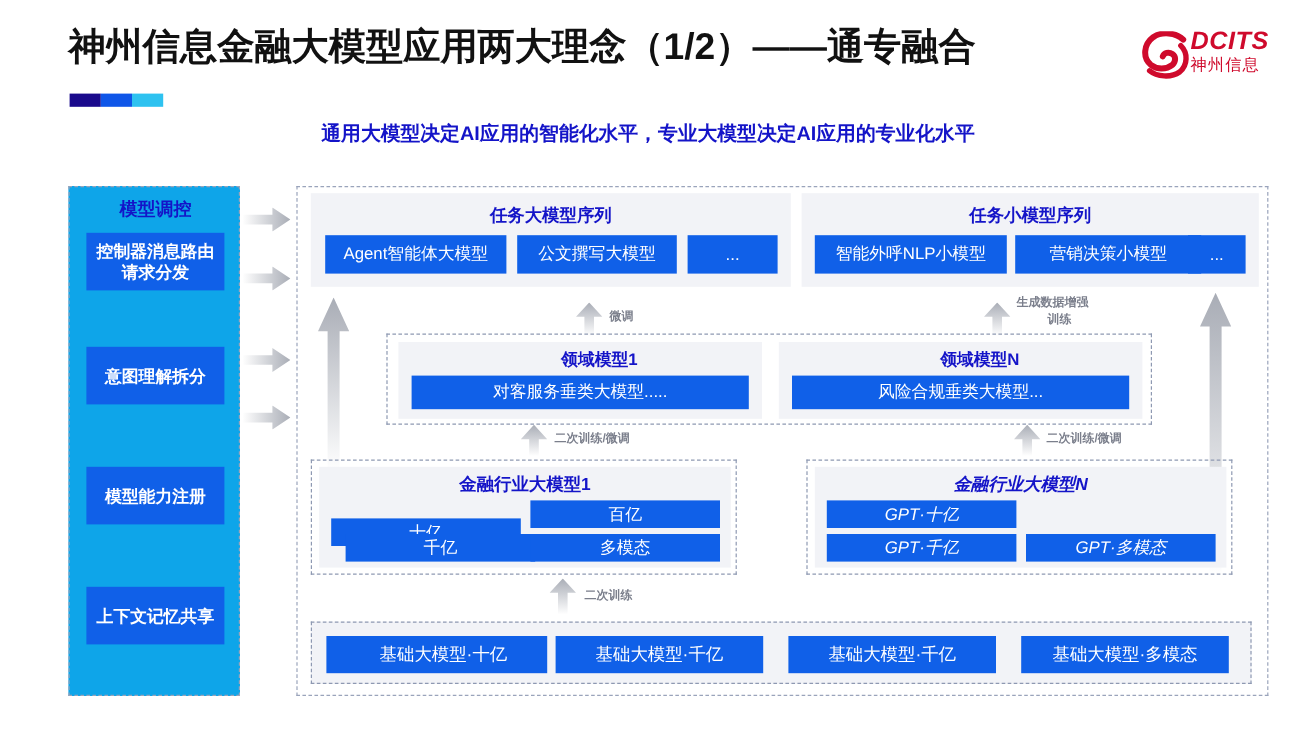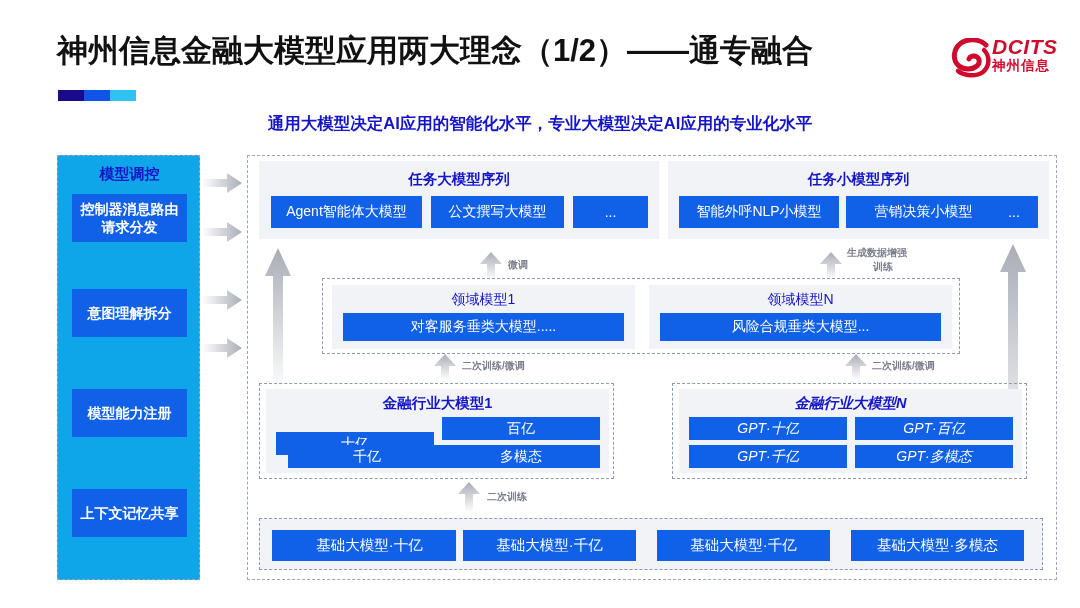--- a/index.html
+++ b/index.html
@@ -4,41 +4,41 @@
 <style>
   html,body{margin:0;padding:0;}
   body{
     width:1080px;height:608px;
     background:#ffffff;
     font-family:"Liberation Sans","DejaVu Sans",sans-serif;
     position:relative;overflow:hidden;
     -webkit-font-smoothing:antialiased;
   }
   
-  .header{position:absolute;left:0;top:12px;width:904px;height:140px;}
+  .header{position:absolute;left:0;top:0;width:904px;height:140px;}
   .title{
     position:absolute;left:57px;top:18px;
     font-size:31px;font-weight:bold;color:#111111;
     letter-spacing:0px;white-space:nowrap;
   }
   .accent-bar{position:absolute;left:58px;top:78px;width:78px;height:11px;display:flex;}
   .accent-bar i{display:block;height:100%;}
   .accent-bar i:nth-child(1){width:26px;background:#1a0a8c;}
   .accent-bar i:nth-child(2){width:26px;background:#0f56e8;}
   .accent-bar i:nth-child(3){width:26px;background:#2ec2f0;}
   .subtitle{
     position:absolute;left:0;top:101px;width:1080px;text-align:center;
     font-size:16.5px;font-weight:bold;color:#1414c8;white-space:nowrap;
   }
   
   .logo{position:absolute;left:950px;top:22px;width:124px;height:52px;}
   .logo-mark{position:absolute;left:0px;top:4px;width:42px;height:40px;}
   .logo-text{position:absolute;left:42px;top:2px;width:82px;}
   .logo-dcits{font-size:21px;font-weight:bold;color:#cf0a2c;letter-spacing:0.5px;line-height:22px;font-style:italic;}
-  .logo-cn{font-size:13.5px;font-weight:bold;color:#cf0a2c;letter-spacing:1px;line-height:16px;}
+  .logo-cn{font-size:13.5px;font-weight:normal;color:#cf0a2c;letter-spacing:1px;line-height:16px;}
 
   
   .diagram{position:absolute;left:0;top:140px;width:1080px;height:468px;}
 
   
   .sidebar{
     position:absolute;left:57px;top:15px;width:143px;height:425px;
     border:1px dashed #9aa4bb;background:#0ea5e9;
     box-sizing:border-box;
   }
@@ -89,22 +89,22 @@
   .domain-panel{
     position:absolute;left:322px;top:138px;width:638px;height:76px;
     border:1px dashed #8e99b2;box-sizing:border-box;
   }
   .domain-card{
     position:absolute;top:6px;height:64px;background:#f2f3f7;box-sizing:border-box;
   }
   .domain-card.c1{left:9px;width:303px;}
   .domain-card.c2{left:326px;width:303px;}
   .domain-title{
-    position:absolute;left:0;top:6px;width:100%;text-align:center;
-    font-size:14px;font-weight:normal;color:#1414c8;
+    position:absolute;left:16px;top:6px;width:100%;text-align:center;
+    font-size:14px;font-weight:bold;color:#1414c8;
   }
   .domain-chip{
     position:absolute;left:11px;top:28px;width:281px;height:28px;
     background:#1060e8;color:#fff;font-size:14px;
     display:flex;align-items:center;justify-content:center;
   }
 
   
   .ind-panel{
     position:absolute;top:243px;height:96px;border:1px dashed #8e99b2;box-sizing:border-box;
@@ -287,21 +287,20 @@
       <div class="ind-chip" style="left:176px;top:28px;">百亿</div>
       <div class="ind-chip" style="left:10px;top:56px;margin-left:12px;">千亿</div>
       <div class="ind-chip" style="left:176px;top:56px;">多模态</div>
     </div>
   </div>
 
   <div class="ind-panel p2">
     <div class="ind-inner">
       <div class="ind-title">金融行业大模型N</div>
       <div class="ind-chip" style="left:10px;top:28px;">GPT·十亿</div>
-      <div class="ind-chip" style="left:176px;top:28px;">GPT·百亿</div>
       <div class="ind-chip" style="left:10px;top:56px;">GPT·千亿</div>
       <div class="ind-chip" style="left:176px;top:56px;">GPT·多模态</div>
     </div>
   </div>
 
   <div class="uparrow" style="left:458px;top:342px;">
     <svg width="22" height="30" viewBox="0 0 22 30">
       <path d="M7 30 V12 H0 L11 0 L22 12 H15 V30 Z" fill="url(#ua1)"></path>
     </svg>
   </div>

